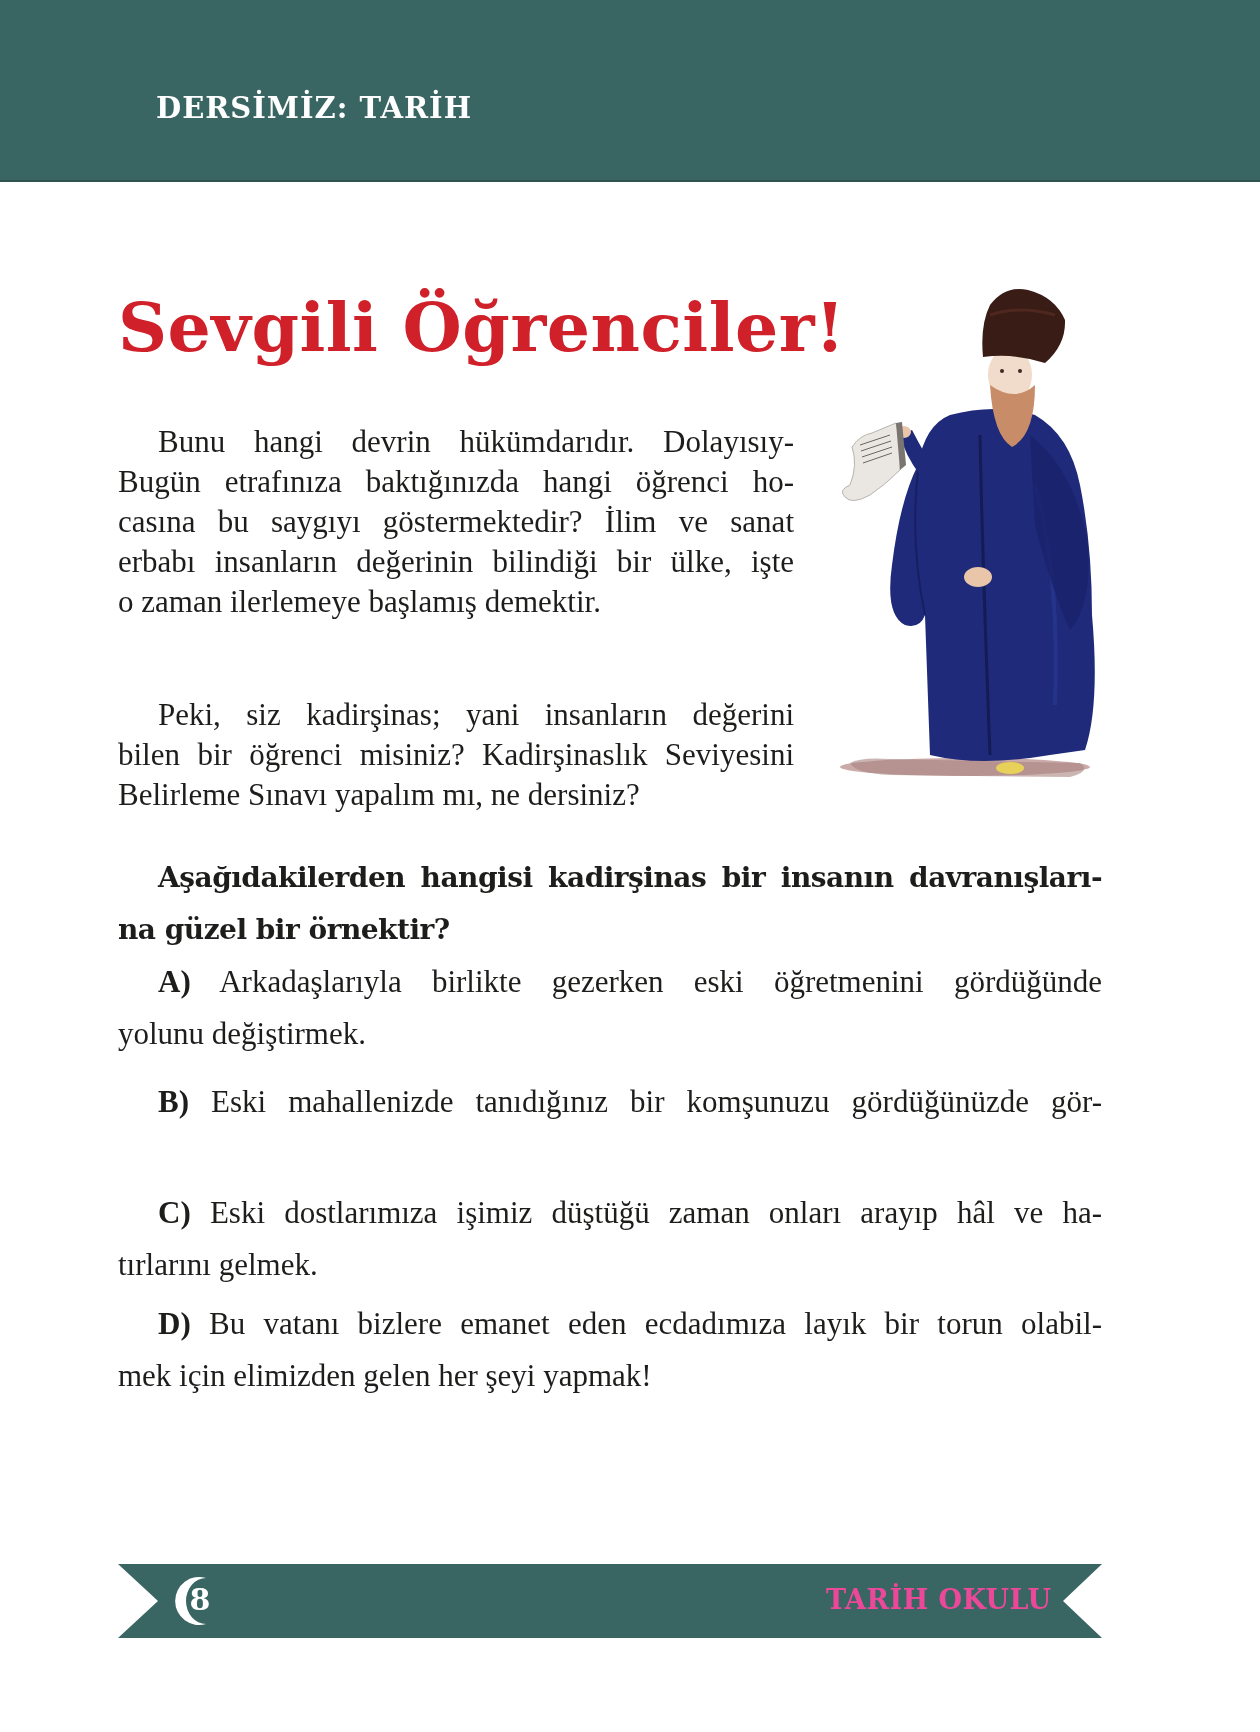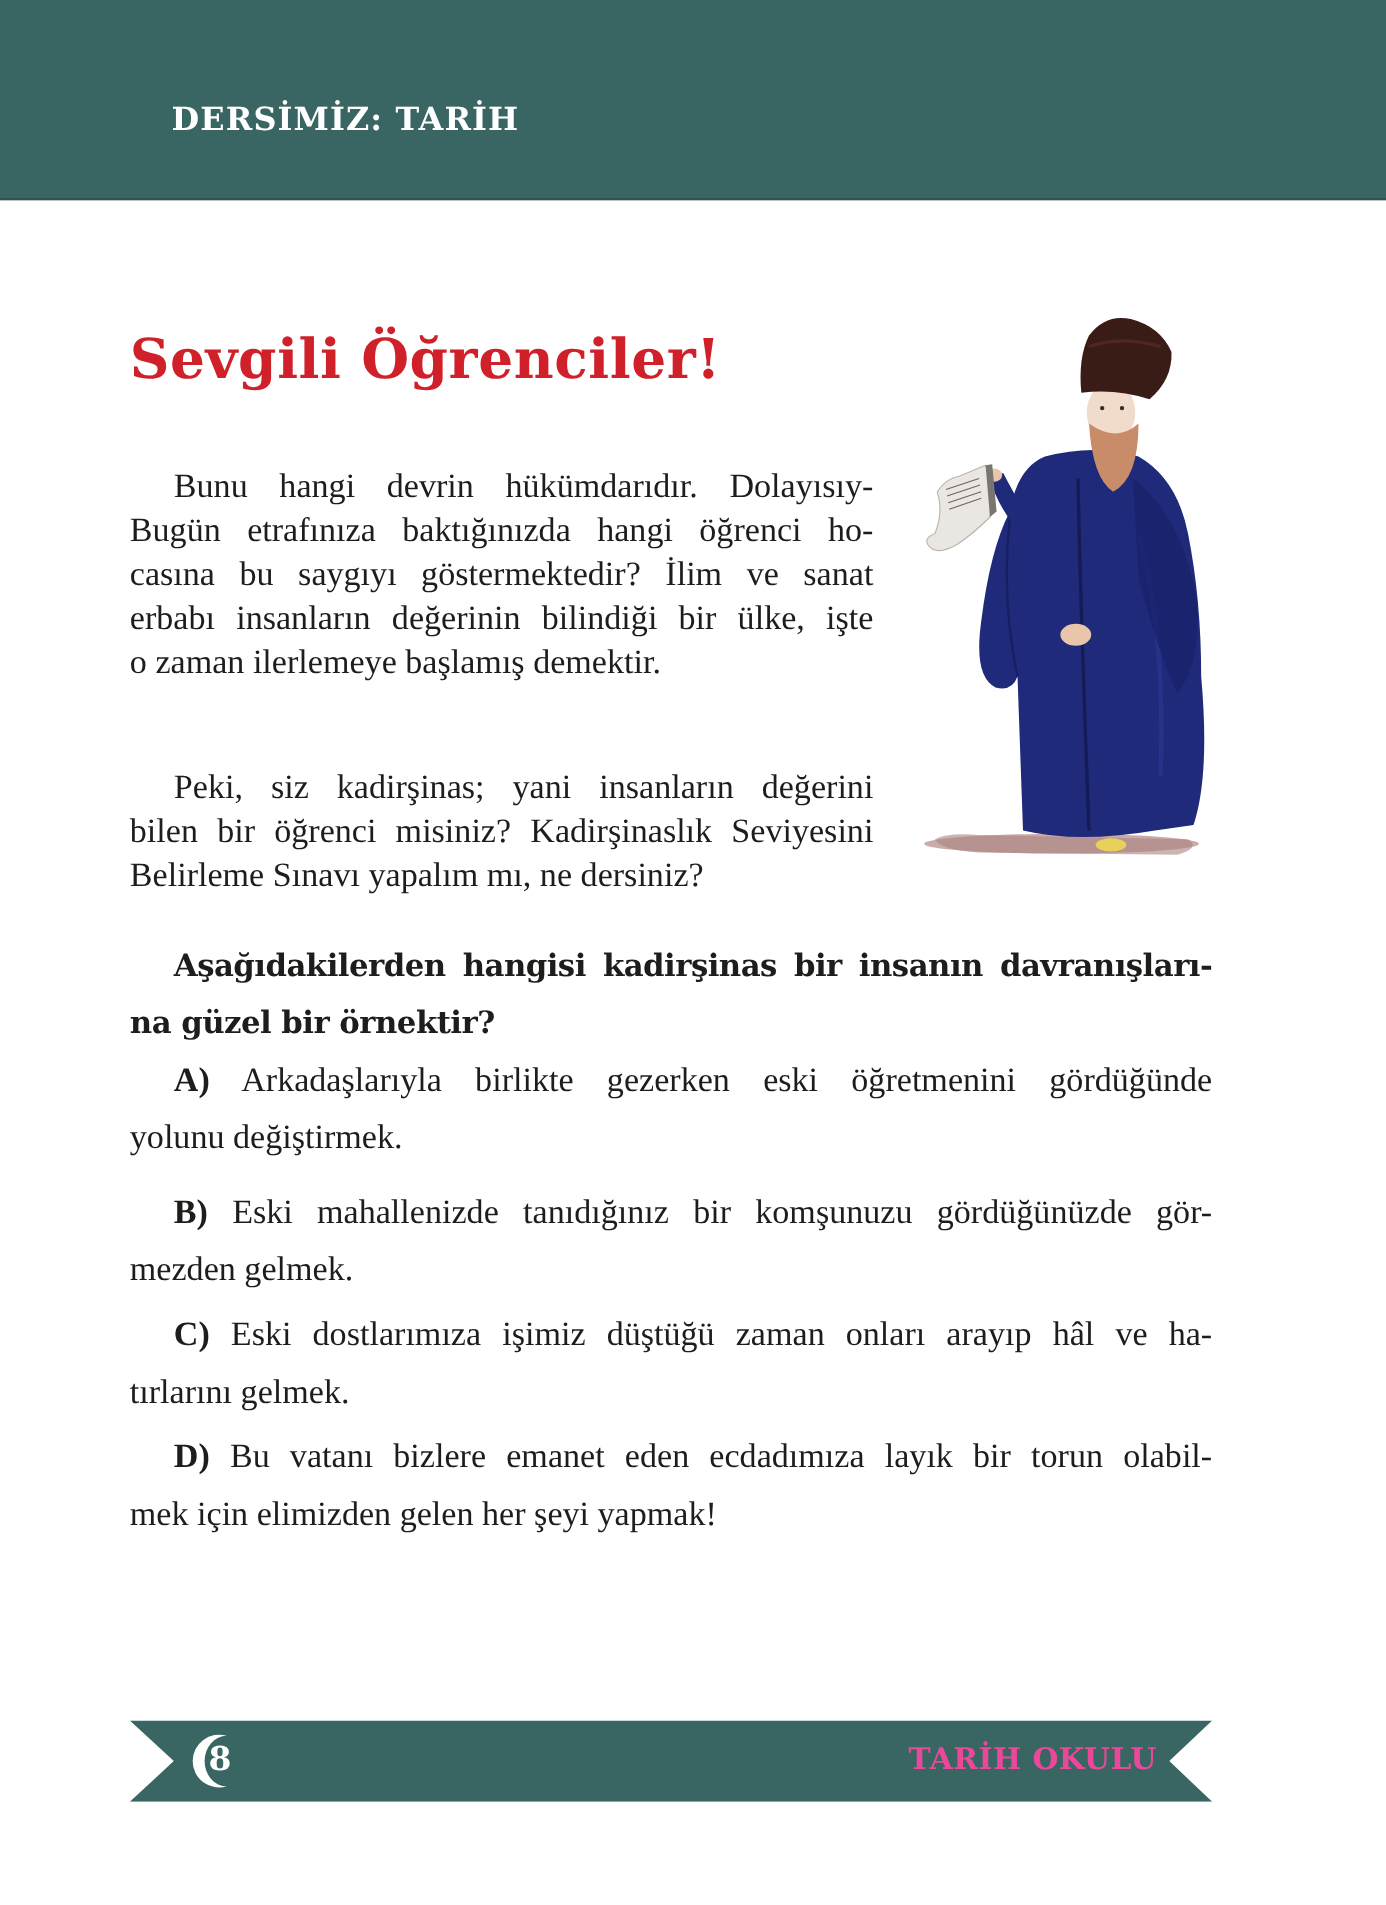--- a/index.html
+++ b/index.html
@@ -10,21 +10,21 @@
     }
     .header-title {
       position: absolute; left: 118px; top: 88px;
       font-family: "DejaVu Serif", serif; font-weight: bold;
       font-size: 29px; letter-spacing: 1px; color: #ffffff;
       line-height: 40px; white-space: nowrap; margin-left: 38px;
     }
     .page-title {
       position: absolute; left: 118px; top: 292px;
       font-family: "DejaVu Serif", serif; font-weight: bold;
-      font-size: 50px; color: #d0202a; line-height: 70px; white-space: nowrap;
+      font-size: 68px; color: #d0202a; line-height: 70px; white-space: nowrap;
       letter-spacing: 0.5px;
     }
     .body-text {
       font-family: "Liberation Serif", serif; font-size: 31px; color: #1d1d1b;
       line-height: 40px;
     }
     .para {
       position: absolute; left: 118px; width: 676px; margin: 0;
       text-align: justify; text-indent: 40px;
     }
@@ -115,21 +115,20 @@
   <span class="ln last">na güzel bir örnektir?</span>
 </div>
 
 <div class="line-box body-text" style="top: 950px;">
   <span class="ln first"><span class="opt-letter">A)</span><span> Arkadaşlarıyla birlikte gezerken eski öğretmenini gördüğünde</span></span>
   <span class="ln last">yolunu değiştirmek.</span>
 </div>
 
 <div class="line-box body-text" style="top: 1070px;">
   <span class="ln first"><span class="opt-letter">B)</span><span> Eski mahallenizde tanıdığınız bir komşunuzu gördüğünüzde gör-</span></span>
-  <span class="ln last">mezden gelmek.</span>
 </div>
 
 <div class="line-box body-text" style="top: 1181px;">
   <span class="ln first"><span class="opt-letter">C)</span><span> Eski dostlarımıza işimiz düştüğü zaman onları arayıp hâl ve ha-</span></span>
   <span class="ln last">tırlarını gelmek.</span>
 </div>
 
 <div class="line-box body-text" style="top: 1292px;">
   <span class="ln first"><span class="opt-letter">D)</span><span> Bu vatanı bizlere emanet eden ecdadımıza layık bir torun olabil-</span></span>
   <span class="ln last">mek için elimizden gelen her şeyi yapmak!</span>

